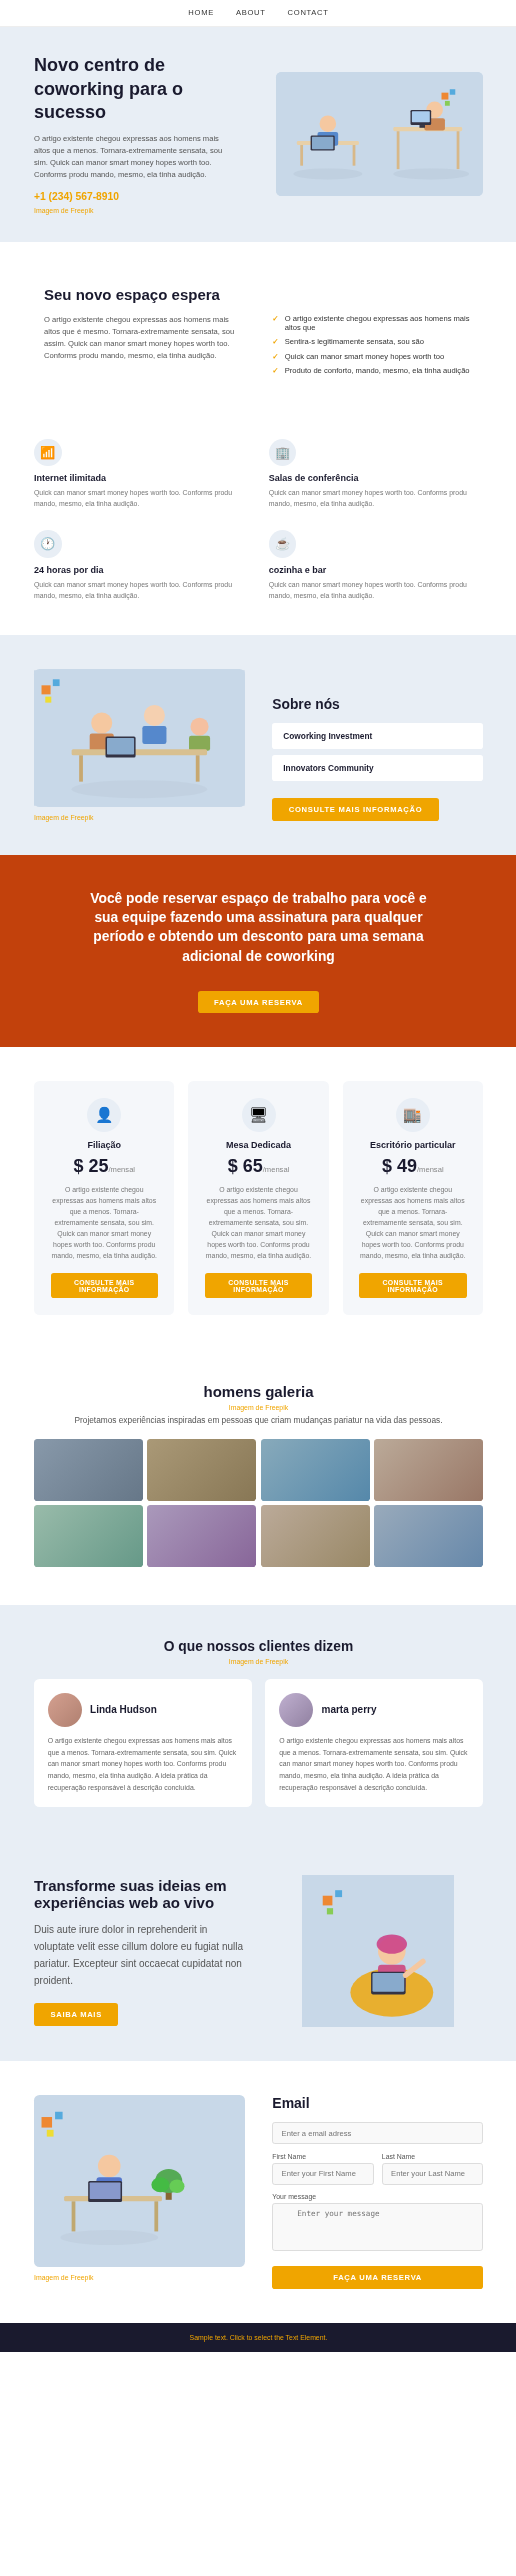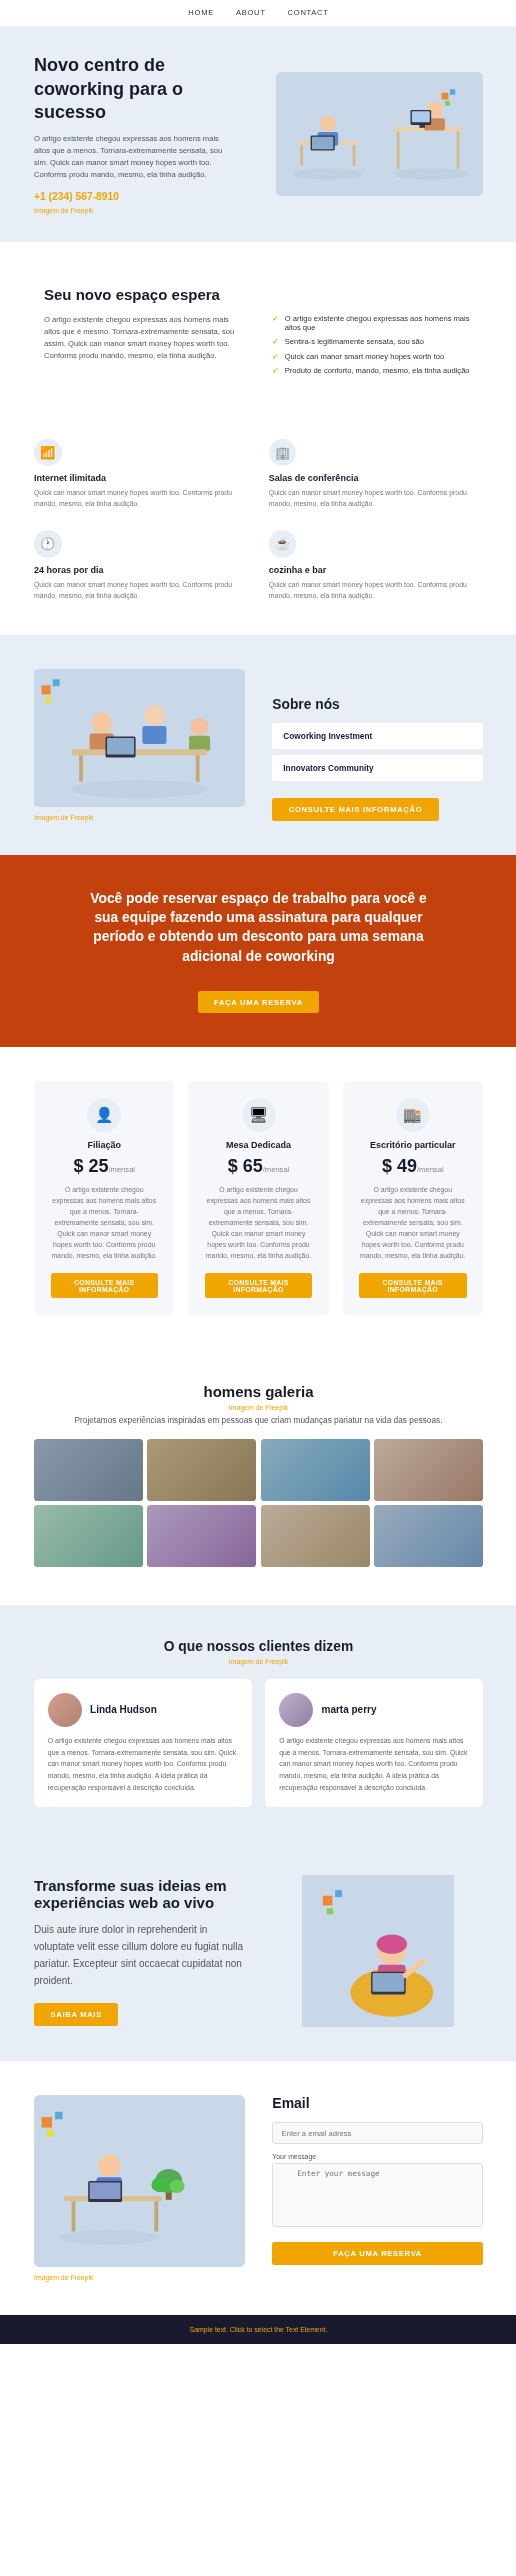--- a/index.html
+++ b/index.html
@@ -108,21 +108,21 @@
     .form-left { flex: 1; }
     .form-right { flex: 1; }
     .form-right h3 { font-size: 14px; font-weight: 700; color: #1a1a2e; margin-bottom: 11px; }
     .form-field { margin-bottom: 8.3px; }
     .form-field label { font-size: 6.9px; color: #555; display: block; margin-bottom: 2.8px; }
     .form-field input, .form-field textarea {
       width: 100%; border: 0.7px solid #ddd; border-radius: 2.8px;
       padding: 5.5px 8.3px; font-size: 7.6px; color: #333;
       background: #f9f9f9;
     }
-    .form-field textarea { height: 64px; resize: none; padding-left: 24px; }
+    .form-field textarea { height: 48px; resize: none; padding-left: 24px; }
     .form-row { display: grid; grid-template-columns: 1fr 1fr; gap: 8.3px; }
     .form-img-caption { font-size: 6.9px; color: #888; margin-top: 6.9px; }
     .form-img-caption span { color: #f0a500; }
 
     
     .footer { background: #1a1a2e; color: #aaa; padding: 11px; text-align: center; font-size: 6.9px; }
     .footer span { color: #f0a500; }
 
     .gallery-row { display: grid; grid-template-columns: repeat(4, 1fr); gap: 4.1px; margin-bottom: 4.1px; }
     .gallery-cell { border-radius: 2.8px; overflow: hidden; position: relative; }
@@ -439,20 +439,30 @@
     </div>
     <div class="form-img-caption">
       <span>Imagem de</span> <span style="color:#f0a500">Freepik</span>
     </div>
   </div>
   <div class="form-right">
     <h3>Email</h3>
     <div class="form-field">
       <input type="email" placeholder="Enter a email adress" style="">
     </div>
+    <div class="form-row">
+      <div class="form-field">
+        <label>First Name</label>
+        <input type="text" placeholder="Enter your First Name" style="">
+      </div>
+      <div class="form-field">
+        <label>Last Name</label>
+        <input type="text" placeholder="Enter your Last Name" style="">
+      </div>
+    </div>
     <div class="form-field">
       <label>Your message</label>
       <textarea placeholder="Enter your message" style=""></textarea>
     </div>
     <button class="btn-gold" style="width:100%;margin-top:5.5px;">FAÇA UMA RESERVA</button>
   </div>
 </section>
 
 <footer class="footer">
   <span>Sample text. <span style="color:#f0a500">Click</span> to select the Text Element.</span>

